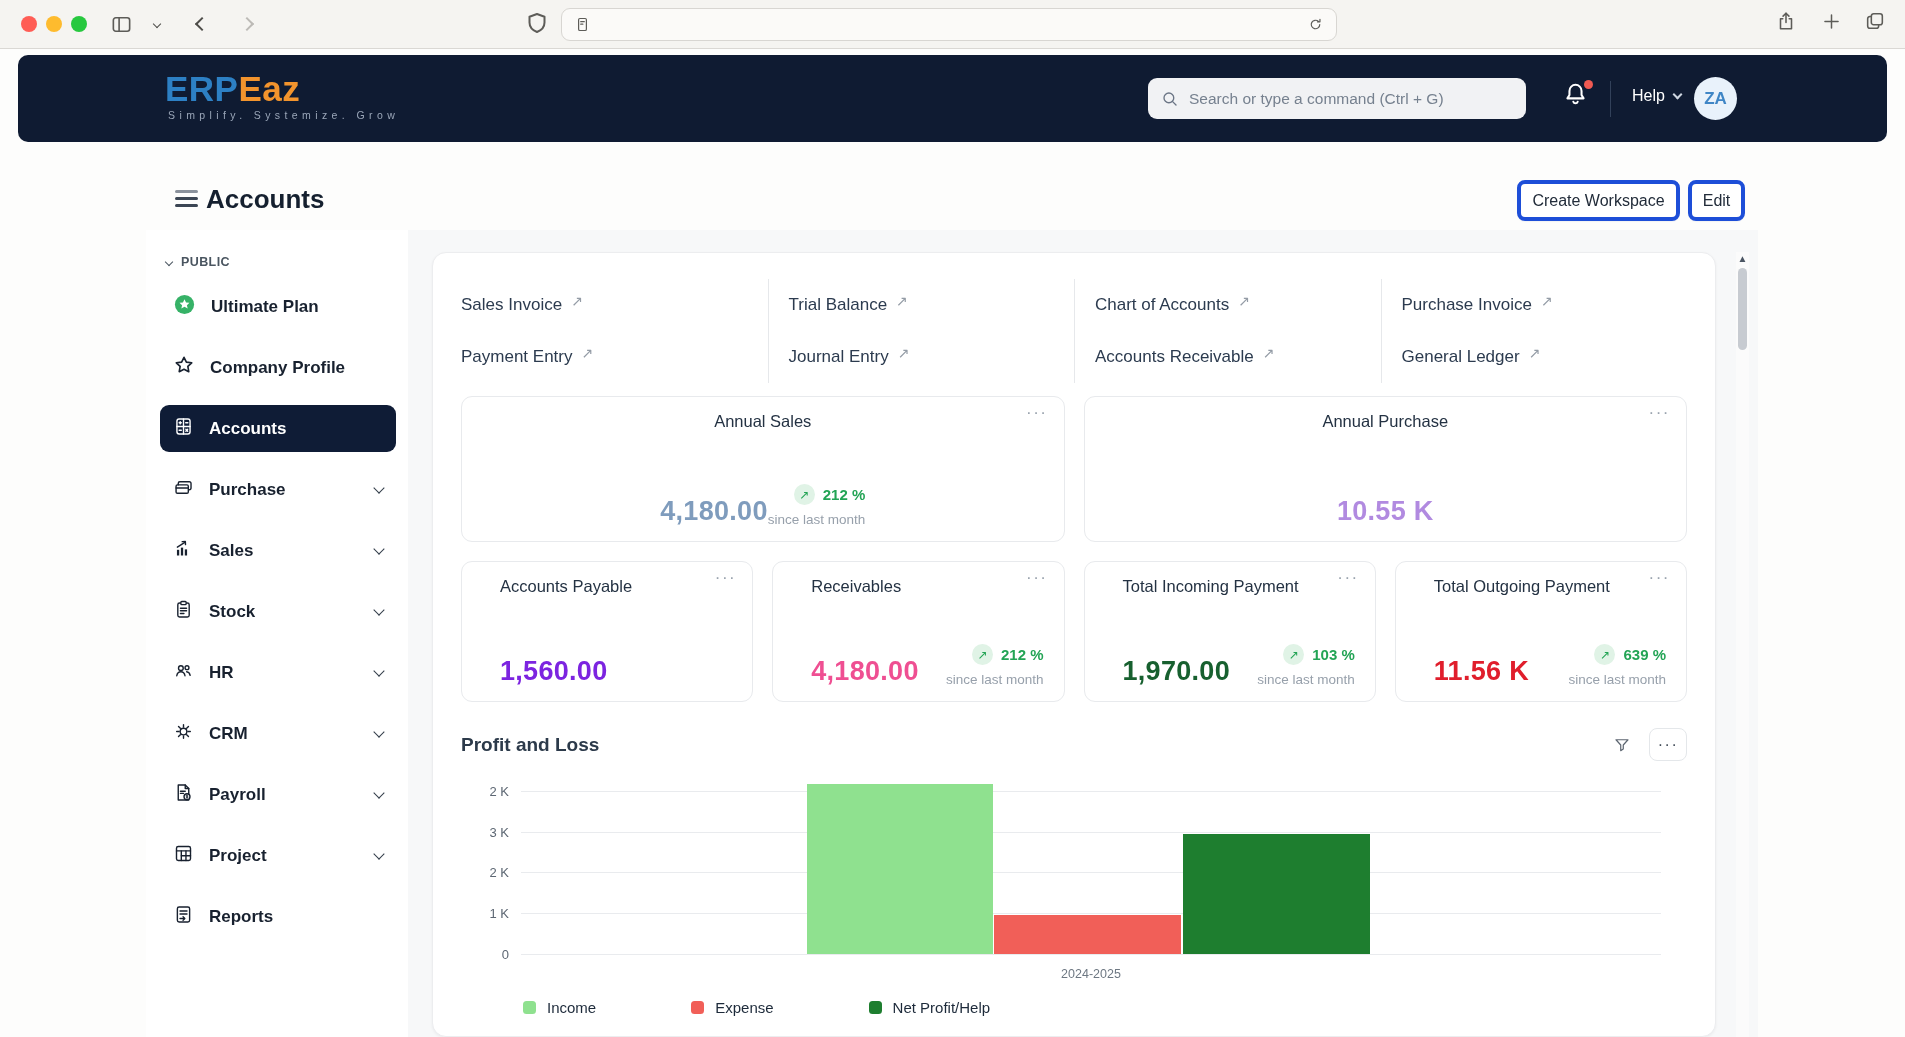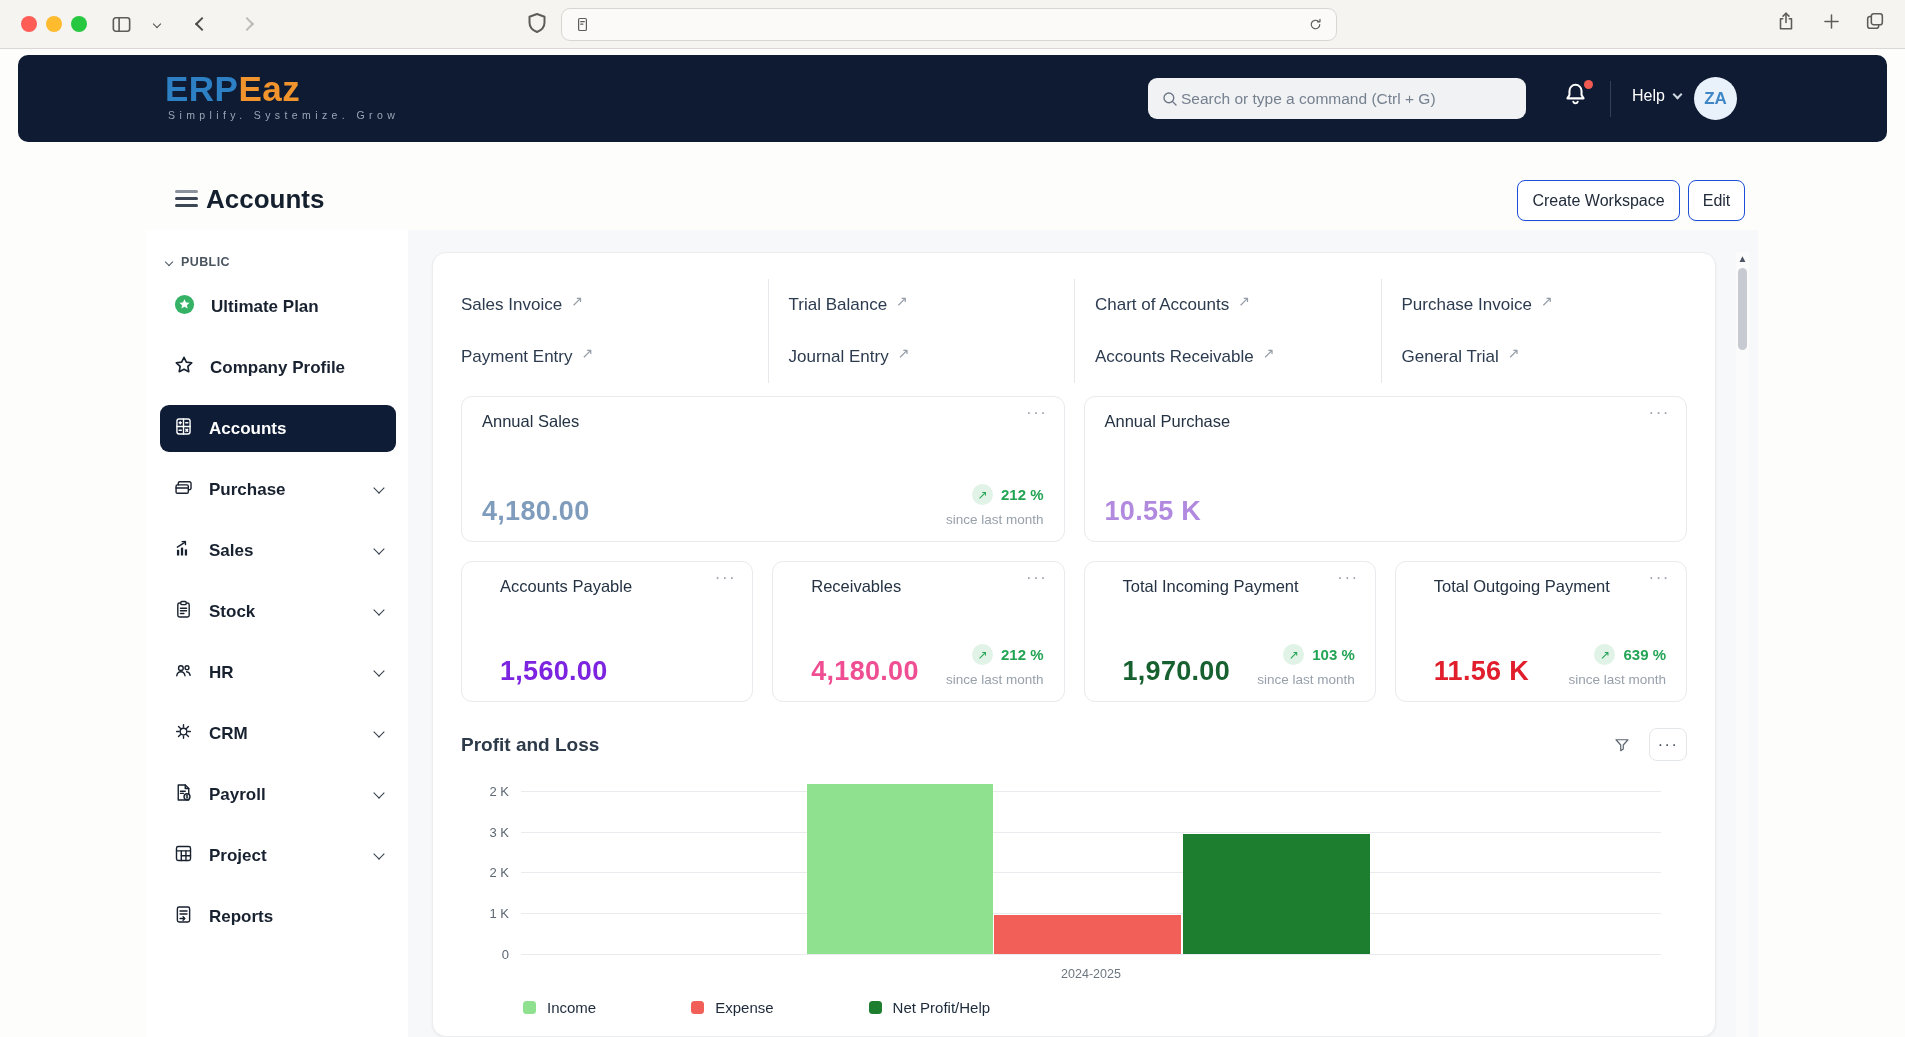--- a/index.html
+++ b/index.html
@@ -26,42 +26,42 @@
     font-family:"Liberation Sans", sans-serif; }
 
   
   .appbar { position:absolute; left:18px; top:55px; width:1869px; height:87px;
     background:#0f1b32; border-radius:10px; }
   .logo { position:absolute; left:147px; top:15px; }
   .logo-line { font-size:35px; font-weight:800; letter-spacing:.5px; line-height:38px; }
   .logo-erp { color:#2d80c4; } .logo-eaz { color:#f2942d; }
   .tagline { font-size:10.5px; letter-spacing:4.4px; color:#9aa6b8; margin-top:1px; padding-left:3px; }
   .searchbox { position:absolute; left:1130px; top:23px; width:378px; height:41px; background:#f1f2f4;
-    border-radius:9px; display:flex; align-items:center; padding:0 13px; gap:2px; }
+    border-radius:9px; display:flex; align-items:center; padding:0 13px; gap:10px; }
   .searchbox svg { stroke:#6b7585; fill:none; stroke-width:1.8; stroke-linecap:round; }
   .searchbox input { flex:1; border:none; outline:none; background:transparent; font-size:15.5px; color:#2e3644;
     font-family:"Liberation Sans", sans-serif; }
   .searchbox input::placeholder { color:#76818f; }
   .bell { position:absolute; left:1543px; top:25px; width:36px; height:36px; }
   .bell svg { stroke:#ffffff; fill:none; stroke-width:1.7; stroke-linecap:round; stroke-linejoin:round; }
   .bell-dot { position:absolute; right:4px; top:0px; width:9px; height:9px; border-radius:50%; background:#f05a52; }
   .hdr-divider { position:absolute; left:1592px; top:26px; width:1px; height:36px; background:#32415a; }
   .help { position:absolute; left:1614px; top:32px; display:flex; align-items:center; gap:9px;
     color:#ffffff; font-size:16px; font-weight:500; }
   .help .chev-css { border-color:#cdd5e0; width:7px; height:7px; margin-top:-4px; }
   .avatar { position:absolute; left:1676px; top:22px; width:43px; height:43px; border-radius:50%;
     background:#e9f2fb; color:#3f86c6; font-weight:700; font-size:17px;
     display:flex; align-items:center; justify-content:center; }
 
   
   .hamburger { position:absolute; left:175px; top:190px; width:23px; }
   .hamburger div { height:2.6px; background:#3c4654; border-radius:2px; margin-bottom:4.4px; }
   .hamburger div:first-child { background:#8b929c; }
   .page-title { position:absolute; left:206px; top:184px; font-size:26px; font-weight:700; color:#15202f; }
-  .top-btn { position:absolute; top:180px; height:41px; background:#fff; border:1px solid #1d4ed8;
+  .top-btn { position:absolute; top:180px; height:41px; background:#fff; border:4px solid #1d4ed8;
     border-radius:8px; font-size:16px; color:#222c3a; display:flex; align-items:center; justify-content:center;
     box-shadow:0 1px 1px rgba(16,24,40,.04); cursor:pointer; font-family:"Liberation Sans", sans-serif; }
   .btn-cw { left:1517px; width:163px; } .btn-edit { left:1688px; width:57px; }
 
   
   .graybg { position:absolute; left:146px; top:230px; width:1612px; height:807px; background:#f7f8f9; }
 
   
   .sidebar { position:absolute; left:146px; top:230px; width:262px; height:807px; background:#fff; padding:25px 12px 0 14px; }
   .sb-section { display:flex; align-items:center; gap:9px; padding-left:6px; color:#4a5560;
@@ -83,21 +83,21 @@
   .shortcuts { display:grid; grid-template-columns:repeat(4,1fr); }
   .sc-cell { height:52px; display:flex; align-items:center; }
   .sc-cell.sep { border-left:1px solid #e6e8eb; padding-left:20px; }
   .sc-label { font-size:17px; font-weight:500; color:#2c3b4f; cursor:pointer; }
   .sc-arrow { color:#949ca6; font-size:14px; margin-left:9px; position:relative; top:-4px; }
 
   .cards-r1 { display:grid; grid-template-columns:1fr 1fr; gap:19px; margin-top:13px; }
   .cards-r2 { display:grid; grid-template-columns:repeat(4,1fr); gap:19px; margin-top:19px; }
   .card { position:relative; background:#fff; border:1px solid #e8eaed; border-radius:11px;
     padding:15px 20px 14px 20px; display:flex; flex-direction:column; }
-  .cards-r1 .card { height:146px; } .cards-r2 .card { height:141px;padding-left:38px; }
+  .cards-r1 .card { height:146px;align-items:center; } .cards-r2 .card { height:141px;padding-left:38px; }
   .card-title { font-size:16.5px; font-weight:500; color:#243243; }
   .card-menu { position:absolute; top:6px; right:16px; color:#9aa3ae; font-size:17px; letter-spacing:1.5px; cursor:pointer; }
   .card-bottom { margin-top:auto; display:flex; align-items:flex-end; justify-content:space-between; }
   .card-value { font-size:27px; font-weight:600; letter-spacing:.3px; }
   .badge { text-align:right; }
   .badge-line { display:flex; align-items:center; justify-content:flex-end; gap:8px; }
   .badge-circle { width:21px; height:21px; border-radius:50%; background:#e0f3e6; color:#23a455;
     font-size:12px; display:flex; align-items:center; justify-content:center; }
   .badge-pct { color:#23a455; font-size:15px; font-weight:600; }
   .badge-note { color:#97a0ab; font-size:13.5px; margin-top:7px; }
@@ -387,21 +387,21 @@
         </div>
       <div class="sc-cell sep">
           <span class="sc-label">Journal Entry</span>
           <span class="sc-arrow">↗</span>
         </div>
       <div class="sc-cell sep">
           <span class="sc-label">Accounts Receivable</span>
           <span class="sc-arrow">↗</span>
         </div>
       <div class="sc-cell sep">
-          <span class="sc-label">General Trial</span>
+          <span class="sc-label">General Ledger</span>
           <span class="sc-arrow">↗</span>
         </div>
     </div>
 
     <div class="cards-r1">
       <div class="card">
         <div class="card-title">Annual Sales</div>
         <div class="card-menu">···</div>
         <div class="card-bottom">
           <div class="card-value" style="color: rgb(127, 156, 189);">4,180.00</div>

